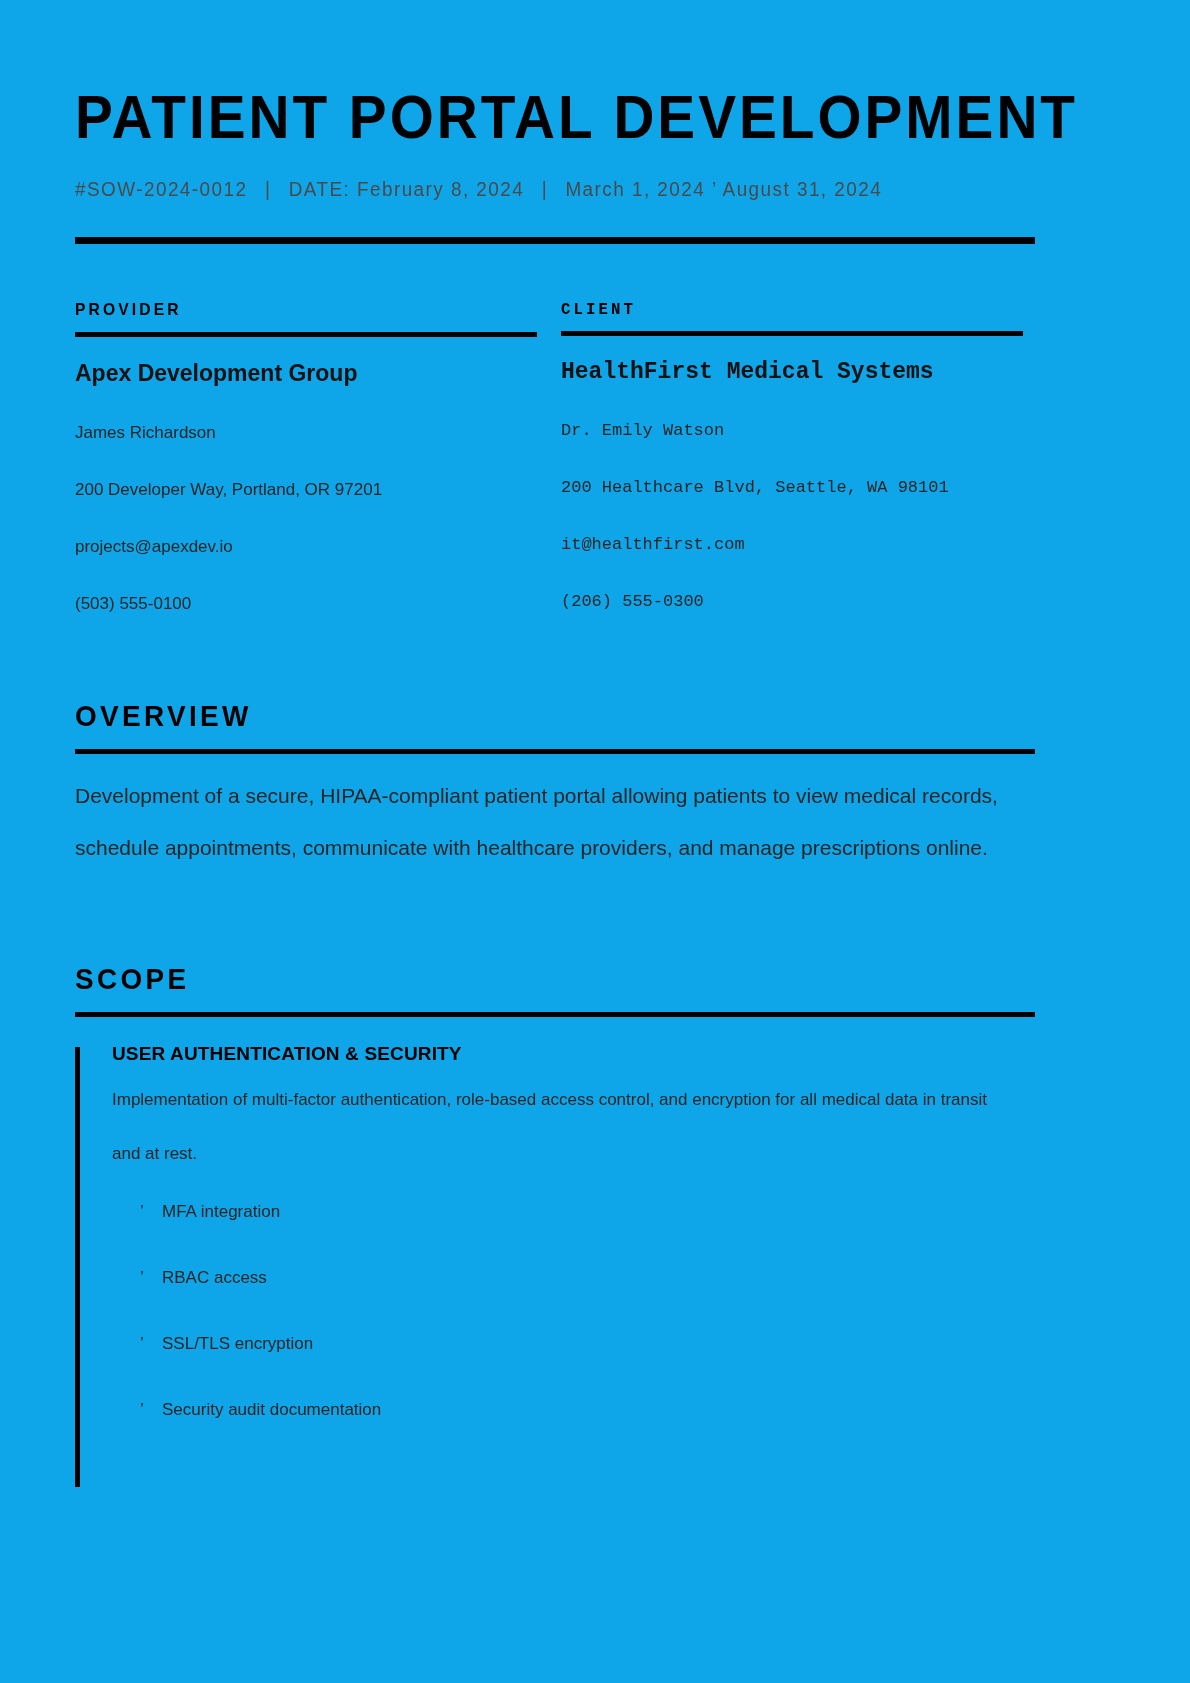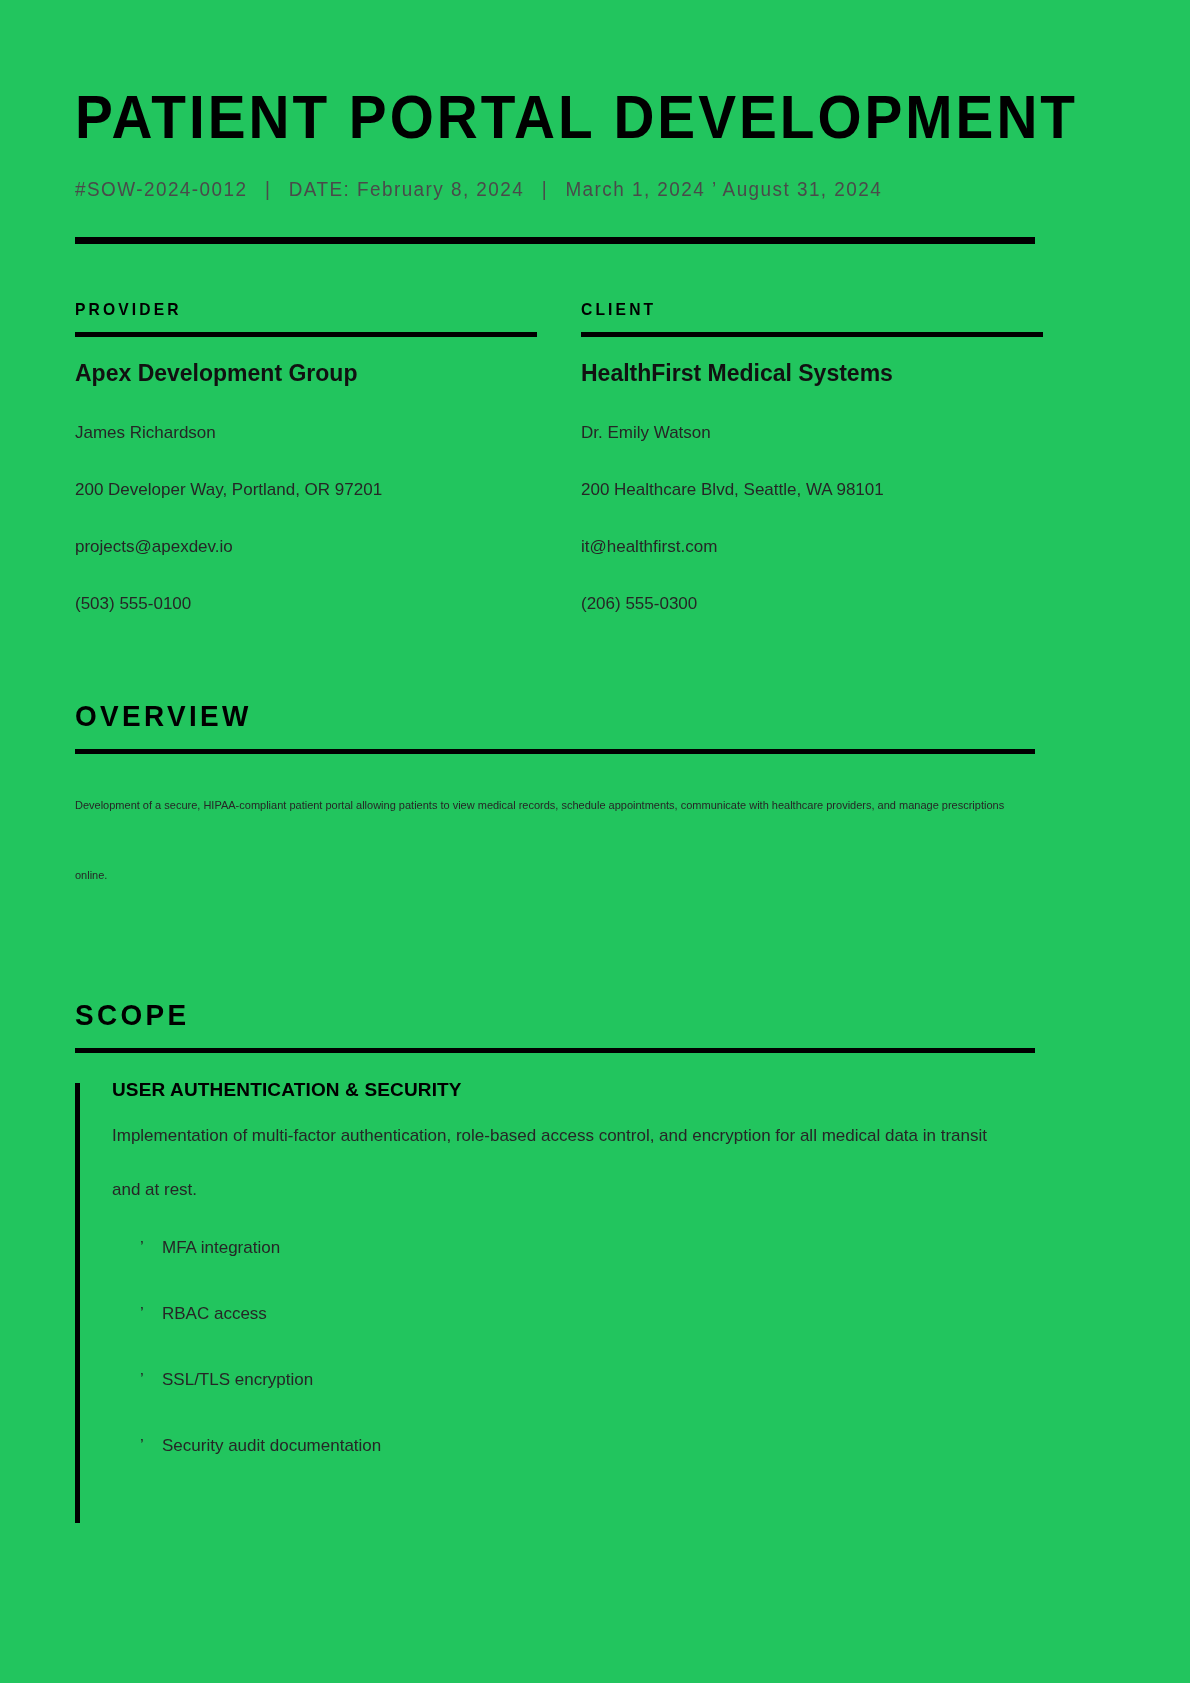--- a/index.html
+++ b/index.html
@@ -14,21 +14,21 @@
     font-family: "Liberation Sans", sans-serif;
     color: #1a1a1a;
     -webkit-font-smoothing: antialiased;
   }
 
   .page {
     width: 1190px;
     height: 1683px;
     padding: 72px 75px 0 75px;
     position: relative;
-    background: #22c55e;
+    background: #0ea5e9;
   }
 
   
   .doc-title {
     font-family: "Liberation Sans", sans-serif;
     font-weight: 700;
     font-size: 61px;
     line-height: 66px;
     letter-spacing: 3.2px;
     color: #000000;
@@ -61,21 +61,21 @@
 
   
   .parties {
     display: flex;
     margin-top: 56px;
     width: 960px;
   }
   .party {
     width: 462px;
   }
-  .party + .party { margin-left: 44px; }
+  .party + .party { margin-left: 24px; font-family: Liberation Mono, monospace; }
 
   .party-heading {
     font-weight: 700;
     font-size: 17px;
     letter-spacing: 3.4px;
     color: #000000;
     transform: scaleX(0.92);
     transform-origin: left center;
   }
 
@@ -116,23 +116,23 @@
   }
 
   .section-rule {
     height: 5px;
     background: #000000;
     margin-top: 16px;
     width: 960px;
   }
 
   .section-body {
-    font-size: 11px;
-    color: #262626;
-    line-height: 70px;
+    font-size: 21px;
+    color: #262626;
+    line-height: 52px;
     margin-top: 16px;
     width: 962px;
     text-align: left;
   }
 
   
   .scope-item {
     position: relative;
     margin-top: 26px;
     padding-left: 37px;

